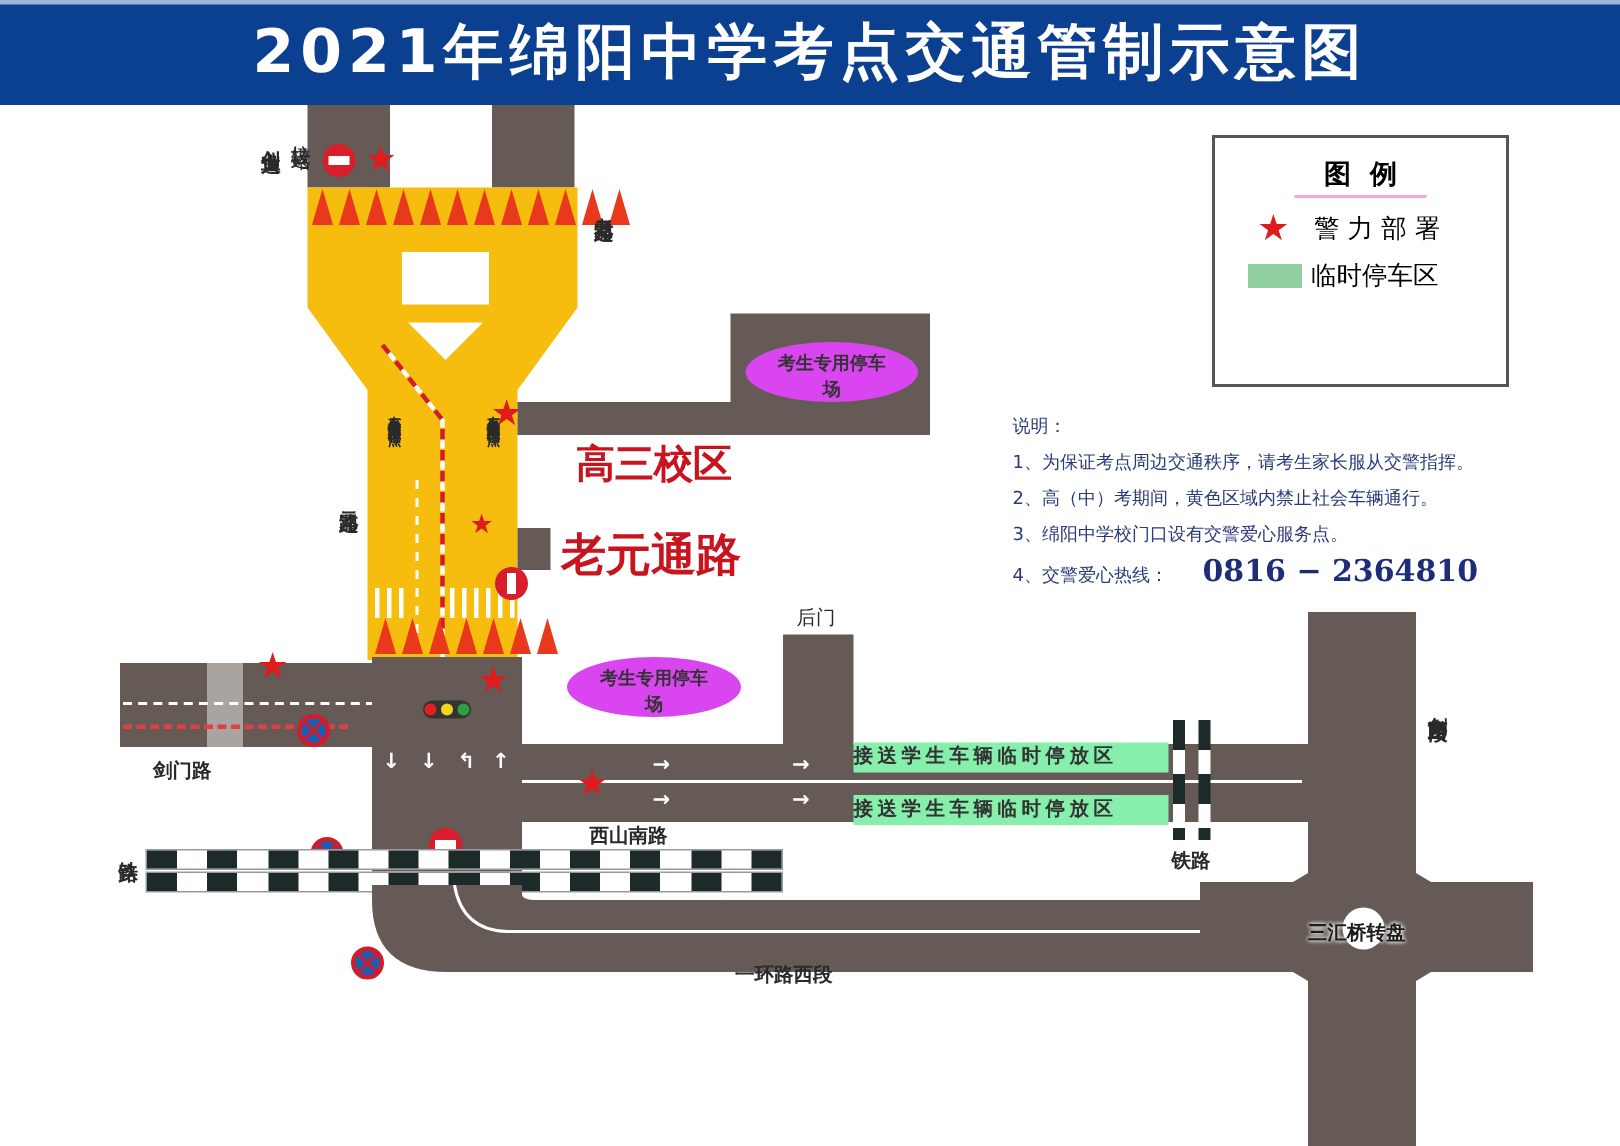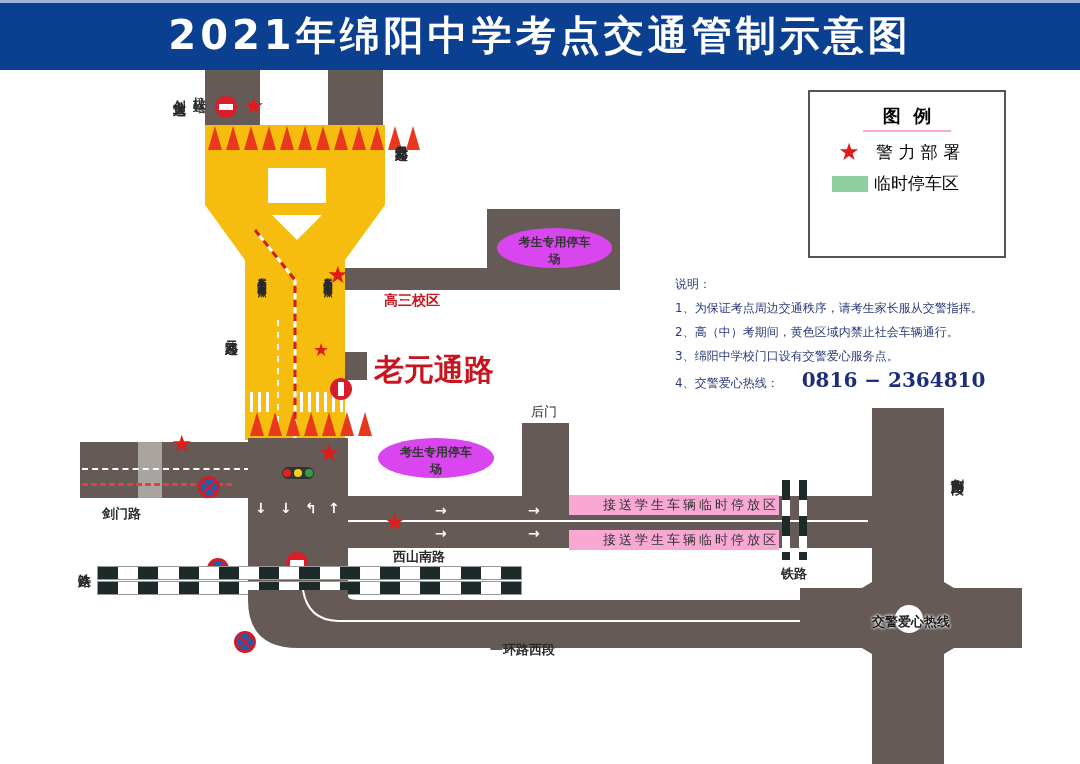--- a/index.html
+++ b/index.html
@@ -4,21 +4,21 @@
 <style>
   html,body{margin:0;padding:0;}
   body{width:1080px;height:764px;position:relative;background:#ffffff;overflow:hidden;font-family:"DejaVu Sans",sans-serif;}
   .abs{position:absolute;}
   .titlebar{left:0;top:0;width:1080px;height:70px;background:#0b3f8f;border-top:3px solid #9fb4d8;box-sizing:border-box;}
   .title{left:0;top:0;width:1080px;height:70px;line-height:70px;text-align:center;color:#fff;font-size:40px;font-weight:bold;letter-spacing:4px;font-family:"DejaVu Sans",sans-serif;}
   .road{background:#655a55;}
   .vtext{writing-mode:vertical-rl;text-orientation:upright;font-weight:bold;color:#2a2a2a;font-size:13px;letter-spacing:1px;}
   .lbl{font-weight:bold;color:#2a2a2a;font-size:13px;white-space:nowrap;}
   .green-oval{background:#d946ef;border-radius:50%;text-align:center;font-size:12px;font-weight:bold;color:#333;display:flex;flex-direction:column;justify-content:flex-end;}
-  .green-strip{background:#f9a8d4;font-size:13px;color:#333;letter-spacing:3px;text-align:right;line-height:20px;}
+  .green-strip{background:#86efac;font-size:13px;color:#333;letter-spacing:3px;text-align:left;line-height:20px;font-weight:bold;}
   .legend{left:808px;top:90px;width:198px;height:168px;border:2px solid #555;box-sizing:border-box;background:#fff;}
   .nosign{width:22px;height:22px;border-radius:50%;background:#d81e2a;position:relative;}
   .nosign::after{content:"";position:absolute;left:4px;top:8px;width:14px;height:6px;background:#fff;}
   .noparking{width:22px;height:22px;border-radius:50%;background:#1a5fb4;border:3px solid #d01c2b;box-sizing:border-box;position:relative;}
   .noparking::before,.noparking::after{content:"";position:absolute;left:7px;top:-2px;width:2px;height:20px;background:#d01c2b;transform:rotate(45deg);}
   .noparking::after{transform:rotate(-45deg);}
   .star{color:#e01b1b;font-size:24px;line-height:24px;}
   .cones{display:flex;gap:4px;}
   .cone{width:0;height:0;border-left:7px solid transparent;border-right:7px solid transparent;border-bottom:24px solid #e8391c;position:relative;}
   .rail{display:flex;height:12px;border:1px solid #999;background:#fff;}
@@ -95,21 +95,21 @@
 <div class="abs vtext" style="left:321px;top:270px;font-size:9px;">东辰考生大巴车下车临停点</div>
 <div class="abs star" style="left:327px;top:263px;">★</div>
 <div class="abs star" style="left:313px;top:338px;font-size:18px;">★</div>
 
 <div class="abs road" style="left:345px;top:268px;width:275px;height:22px;"></div>
 <div class="abs road" style="left:487px;top:209px;width:133px;height:81px;"></div>
 <div class="abs green-oval" style="left:497px;top:228px;width:115px;height:40px;">
   <span style="padding:0 20px;">考生专用停车场</span>
 </div>
 
-<div class="abs" style="left:384px;top:292px;color:#c8141e;font-size:14px;font-weight:bold;font-family:'DejaVu Serif',serif;">高三校区</div>
+<div class="abs" style="left:384px;top:292px;color:#c8141e;font-size:26px;font-weight:bold;font-family:'DejaVu Serif',serif;">高三校区</div>
 <div class="abs road" style="left:345px;top:352px;width:22px;height:28px;"></div>
 <div class="abs nosign" style="left:330px;top:356px;transform:rotate(90deg);"></div>
 <div class="abs" style="left:374px;top:350px;color:#c8141e;font-size:30px;font-weight:bold;font-family:'DejaVu Serif',serif;">老元通路</div>
 
 <div class="abs legend">
   <div style="text-align:center;font-size:18px;font-weight:bold;margin-top:12px;padding-bottom:2px;border-bottom:2px solid #f9a8d4;width:88px;margin-left:auto;margin-right:auto;white-space:pre;">图  例</div>
   <div style="display:flex;align-items:center;margin:8px 0 0 28px;">
     <span class="star" style="width:22px;text-align:center;">★</span>
     <span style="margin-left:16px;font-size:17px;">警 力 部 署</span>
   </div>
@@ -222,14 +222,14 @@
   <path d="M0,0 L100,0 L100,6 Q100,10 110,10 L560,10 L560,58 L50,58 Q0,58 0,10 Z" fill="#655a55"></path>
   <path d="M55,0 Q60,30 90,31 L560,31" fill="none" stroke="#fff" stroke-width="2"></path>
 </svg>
 <div class="abs lbl" style="left:490px;top:641px;">一环路西段</div>
 
 <div class="abs road" style="left:872px;top:408px;width:72px;height:356px;"></div>
 <svg class="abs" style="left:800px;top:582px;" width="222" height="72">
   <polygon points="0,6 62,6 72,0 144,0 154,6 222,6 222,66 154,66 144,72 72,72 62,66 0,66" fill="#655a55"></polygon>
 </svg>
 <div class="abs" style="left:895px;top:605px;width:28px;height:28px;border-radius:50%;background:#fff;"></div>
-<div class="abs lbl" style="left:872px;top:613px;color:#1c1c1c;text-shadow:0 0 3px #fff,0 0 3px #fff;">交警爱心热线</div>
+<div class="abs lbl" style="left:872px;top:613px;color:#1c1c1c;text-shadow:0 0 3px #fff,0 0 3px #fff;">三汇桥转盘</div>
 <div class="abs vtext" style="left:948px;top:468px;">剑南路西段</div>
 
 </body></html>

